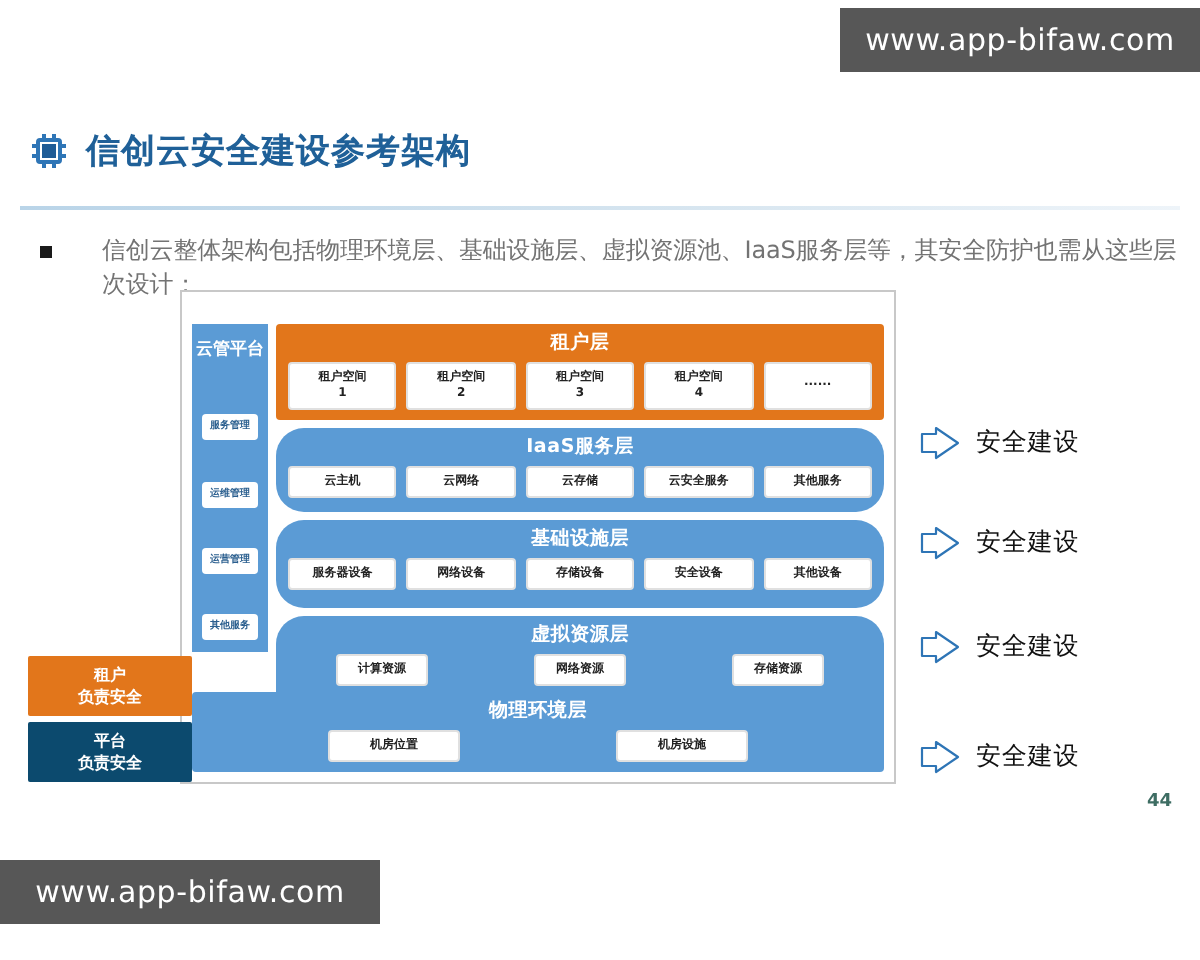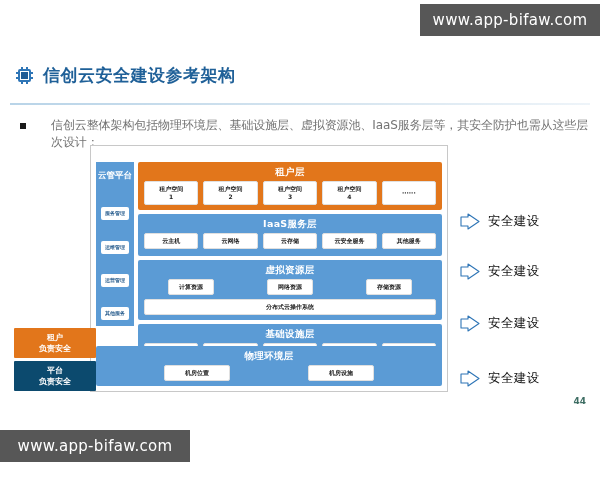--- a/index.html
+++ b/index.html
@@ -194,21 +194,21 @@
 
   .layer {
     border-radius: 2px;
     padding: 3px 6px 5px 6px;
     box-sizing: border-box;
     display: flex;
     flex-direction: column;
     justify-content: flex-start;
   }
   .layer.tenant { background: #e2761b; }
-  .layer.blue   { background: #5b9bd5; }
+  .layer.blue   { background: #5b9bd5; border-radius: 14px; }
   .layer.iaas   { flex: 0 0 42px; }
   .layer.tenantL{ flex: 0 0 46px; }
   .layer.virt   { flex: 0 0 58px; }
   .layer.infra  { flex: 0 0 44px; }
 
   .layer-title {
     text-align: center;
     color: #ffffff;
     font-size: 9.5px;
     font-weight: bold;
@@ -375,43 +375,43 @@
           <div class="layer-title">IaaS服务层</div>
           <div class="node-row">
             <div class="node">云主机</div>
             <div class="node">云网络</div>
             <div class="node">云存储</div>
             <div class="node">云安全服务</div>
             <div class="node">其他服务</div>
           </div>
         </div>
 
+        <div class="layer blue infra">
+          <div class="layer-title">基础设施层</div>
+          <div class="node-row">
+            <div class="node">服务器设备</div>
+            <div class="node">网络设备</div>
+            <div class="node">存储设备</div>
+            <div class="node">安全设备</div>
+            <div class="node">其他设备</div>
+          </div>
+        </div>
+
         <div class="layer blue virt">
           <div class="layer-title">虚拟资源层</div>
           <div class="node-row spread">
             <div class="node narrow">计算资源</div>
             <div class="node narrow">网络资源</div>
             <div class="node narrow">存储资源</div>
           </div>
           <div class="node-row">
             <div class="node wide">分布式云操作系统</div>
           </div>
         </div>
 
-        <div class="layer blue infra">
-          <div class="layer-title">基础设施层</div>
-          <div class="node-row">
-            <div class="node">服务器设备</div>
-            <div class="node">网络设备</div>
-            <div class="node">存储设备</div>
-            <div class="node">安全设备</div>
-            <div class="node">其他设备</div>
-          </div>
-        </div>
-
       </div>
     </div>
 
     <div class="layer phys">
       <div class="layer-title">物理环境层</div>
       <div class="phys-row">
         <div class="node">机房位置</div>
         <div class="node">机房设施</div>
       </div>
     </div>

